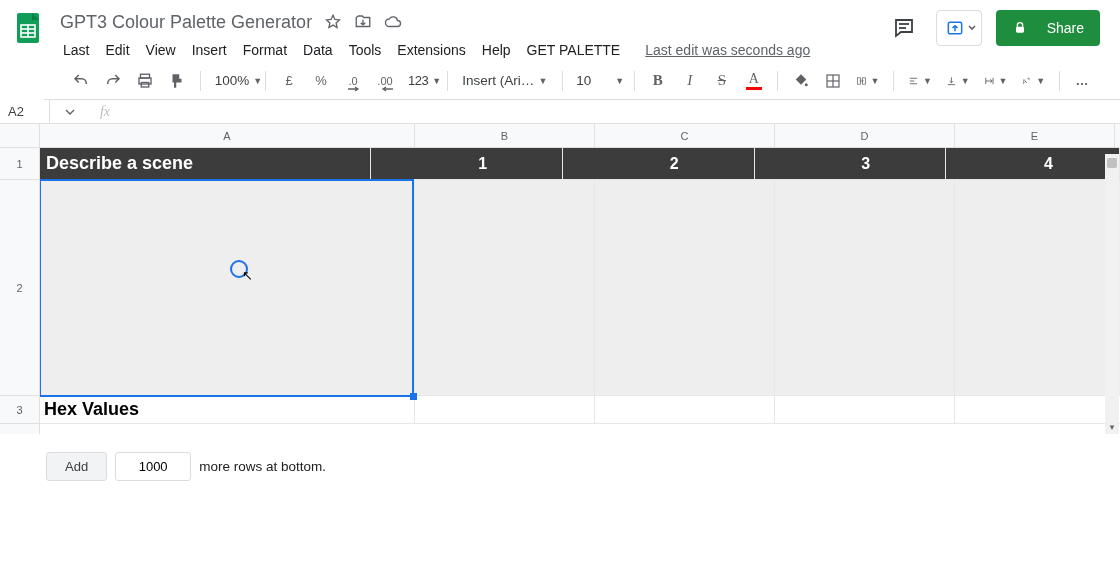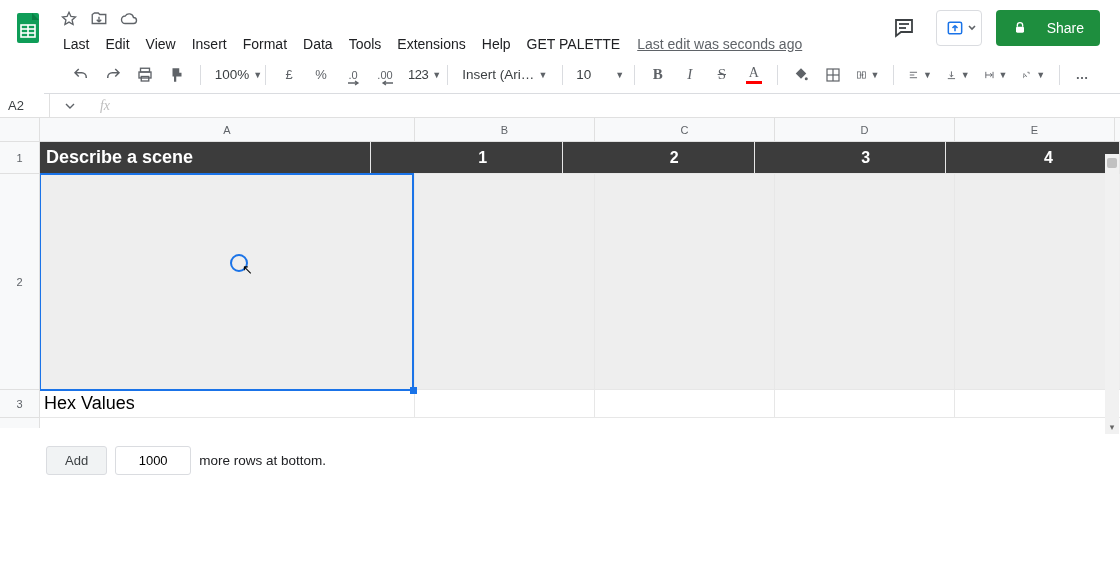--- a/index.html
+++ b/index.html
@@ -6,21 +6,21 @@
   html, body { margin:0; padding:0; font-family: Arial, "Google Sans", Roboto, sans-serif; font-size:13px; color:#202124; background:#fff; width:1120px; height:582px; overflow:hidden; }
   .header { display:flex; align-items:flex-start; padding:8px 16px 0 8px; }
   .logo { width:40px; height:40px; display:flex; align-items:center; justify-content:center; margin-right:4px; }
   .logo-svg { width:40px; height:40px; }
   .title-block { flex:1 1 auto; min-width:0; }
   .title-row { display:flex; align-items:center; gap:12px; padding-left:8px; padding-top:2px; }
   .doc-title { font-size:18px; color:#5f6368; line-height:24px; }
   .title-icon { width:18px; height:18px; display:flex; align-items:center; justify-content:center; color:#5f6368; }
   .menus { display:flex; align-items:center; gap:2px; padding:4px 0 0 4px; font-size:14px; color:#202124; }
   .menu-item { padding:4px 7px; border-radius:4px; cursor:pointer; }
-  .last-edit { color:#5f6368; text-decoration:underline; margin-left:8px; cursor:pointer; }
+  .last-edit { color:#5f6368; text-decoration:underline; margin-left:16px; cursor:pointer; }
   .header-right { display:flex; align-items:center; gap:14px; padding-right:4px; padding-top:2px; }
   .icon-btn { width:36px; height:36px; border-radius:50%; display:flex; align-items:center; justify-content:center; color:#3c4043; cursor:pointer; }
   .present-btn { border:1px solid #dadce0; border-radius:4px; height:36px; padding:0 4px 0 8px; display:flex; align-items:center; gap:2px; color:#1a73e8; cursor:pointer; }
   .share-btn { background:#1e8e3e; color:#fff; font-weight:500; border-radius:4px; height:36px; padding:0 16px; display:flex; align-items:center; gap:19px; font-size:14px; cursor:pointer; }
 
   .toolbar { height:38px; border-bottom:1px solid #dadce0; display:flex; align-items:center; padding:0 24px; gap:6px; color:#5f6368;margin-left:44px; }
   .tb-btn { min-width:26px; height:26px; display:flex; align-items:center; justify-content:center; cursor:pointer; padding:0 3px; }
   .tb-sep { width:1px; height:20px; background:#dadce0; margin:0 4px; }
   .tb-drop { display:flex; align-items:center; gap:4px; padding:0 4px; min-width:0; cursor:pointer; font-size:13.5px; color:#3c4043; }
   .tb-drop .arrow { font-size:9px; color:#5f6368; }
@@ -44,21 +44,21 @@
   .grid-main { flex:1; overflow:hidden; position:relative; }
   .corner { height:24px; border-bottom:1px solid #e0e0e0; background:#f8f9fa; }
   .colheads { height:24px; display:flex; background:#f8f9fa; border-bottom:1px solid #e0e0e0; }
   .colhead { border-right:1px solid #e0e0e0; display:flex; align-items:center; justify-content:center; font-size:11px; color:#5f6368; }
   .row { display:flex; border-bottom:1px solid #e7e7e7; }
   .cell { border-right:1px solid #e7e7e7; padding:2px 4px; display:flex; align-items:center; overflow:hidden; }
   .row1 { background:#3c3c3c; color:#fff; font-weight:700; font-size:16px;gap:32px; }
   .row1 .cell { justify-content:center; }
   .row1 .cell:first-child { justify-content:flex-start; padding-left:6px; font-size:18px; }
   .row2 { background:#eee; }
-  .row3 .cell:first-child { font-weight:400; font-size:18px; padding-left:4px; color:#000; }
+  .row3 .cell:first-child { font-weight:700; font-size:18px; padding-left:4px; color:#000; }
   .sel-outline { position:absolute; border:2px solid #1a73e8; pointer-events:none; }
   .sel-handle { position:absolute; width:7px; height:7px; background:#1a73e8; }
   .cursor-circle { position:absolute; width:18px; height:18px; border:2px solid #1a73e8; border-radius:50%; }
   .cursor-arrow { position:absolute; font-size:13px; color:#000; }
 
   .addrows { padding:18px 10px 10px 46px; display:flex; align-items:center; gap:8px; font-size:13.5px; color:#202124; }
   .addrows-btn { background:#f1f3f4; border:1px solid #dadce0; border-radius:3px; padding:6px 18px; font-size:13px; cursor:pointer; color:#3c4043; }
   .addrows-input { width:76px; border:1px solid #dadce0; border-radius:3px; padding:6px 8px; font-size:13px; text-align:center; }
 
   .vscroll { position:absolute; right:1px; top:154px; width:14px; height:280px; background:#f1f1f1; }
@@ -76,20 +76,21 @@
       <rect x="9" y="5" width="22" height="30" rx="2" fill="#0f9d58"></rect>
       <path d="M24 5 L31 12 L24 12 Z" fill="#0a7e44"></path>
       <rect x="13" y="17" width="14" height="12" fill="none" stroke="#fff" stroke-width="1.6"></rect>
       <line x1="13" y1="21" x2="27" y2="21" stroke="#fff" stroke-width="1.6"></line>
       <line x1="13" y1="25" x2="27" y2="25" stroke="#fff" stroke-width="1.6"></line>
       <line x1="20" y1="17" x2="20" y2="29" stroke="#fff" stroke-width="1.6"></line>
     </svg>
   </div>
   <div class="title-block">
     <div class="title-row">
+      <span class="doc-title">GPT3 Colour Palette Generator</span>
       <span class="title-icon">
         <svg width="18" height="18" viewBox="0 0 24 24">
             <path fill="none" stroke="#5f6368" stroke-width="1.8" d="M12 3l2.6 5.6 6 .6-4.5 4.1 1.3 6-5.4-3.1L6.6 19.3l1.3-6L3.4 9.2l6-.6z"></path>
           </svg>
       </span>
       <span class="title-icon">
         <svg width="18" height="18" viewBox="0 0 24 24">
             <path fill="none" stroke="#5f6368" stroke-width="1.8" d="M3 6l3-2h5l2 2h8v12H3z"></path>
             <path fill="none" stroke="#5f6368" stroke-width="1.8" d="M12 9v7m0 0l-3-3m3 3l3-3"></path>
           </svg>

